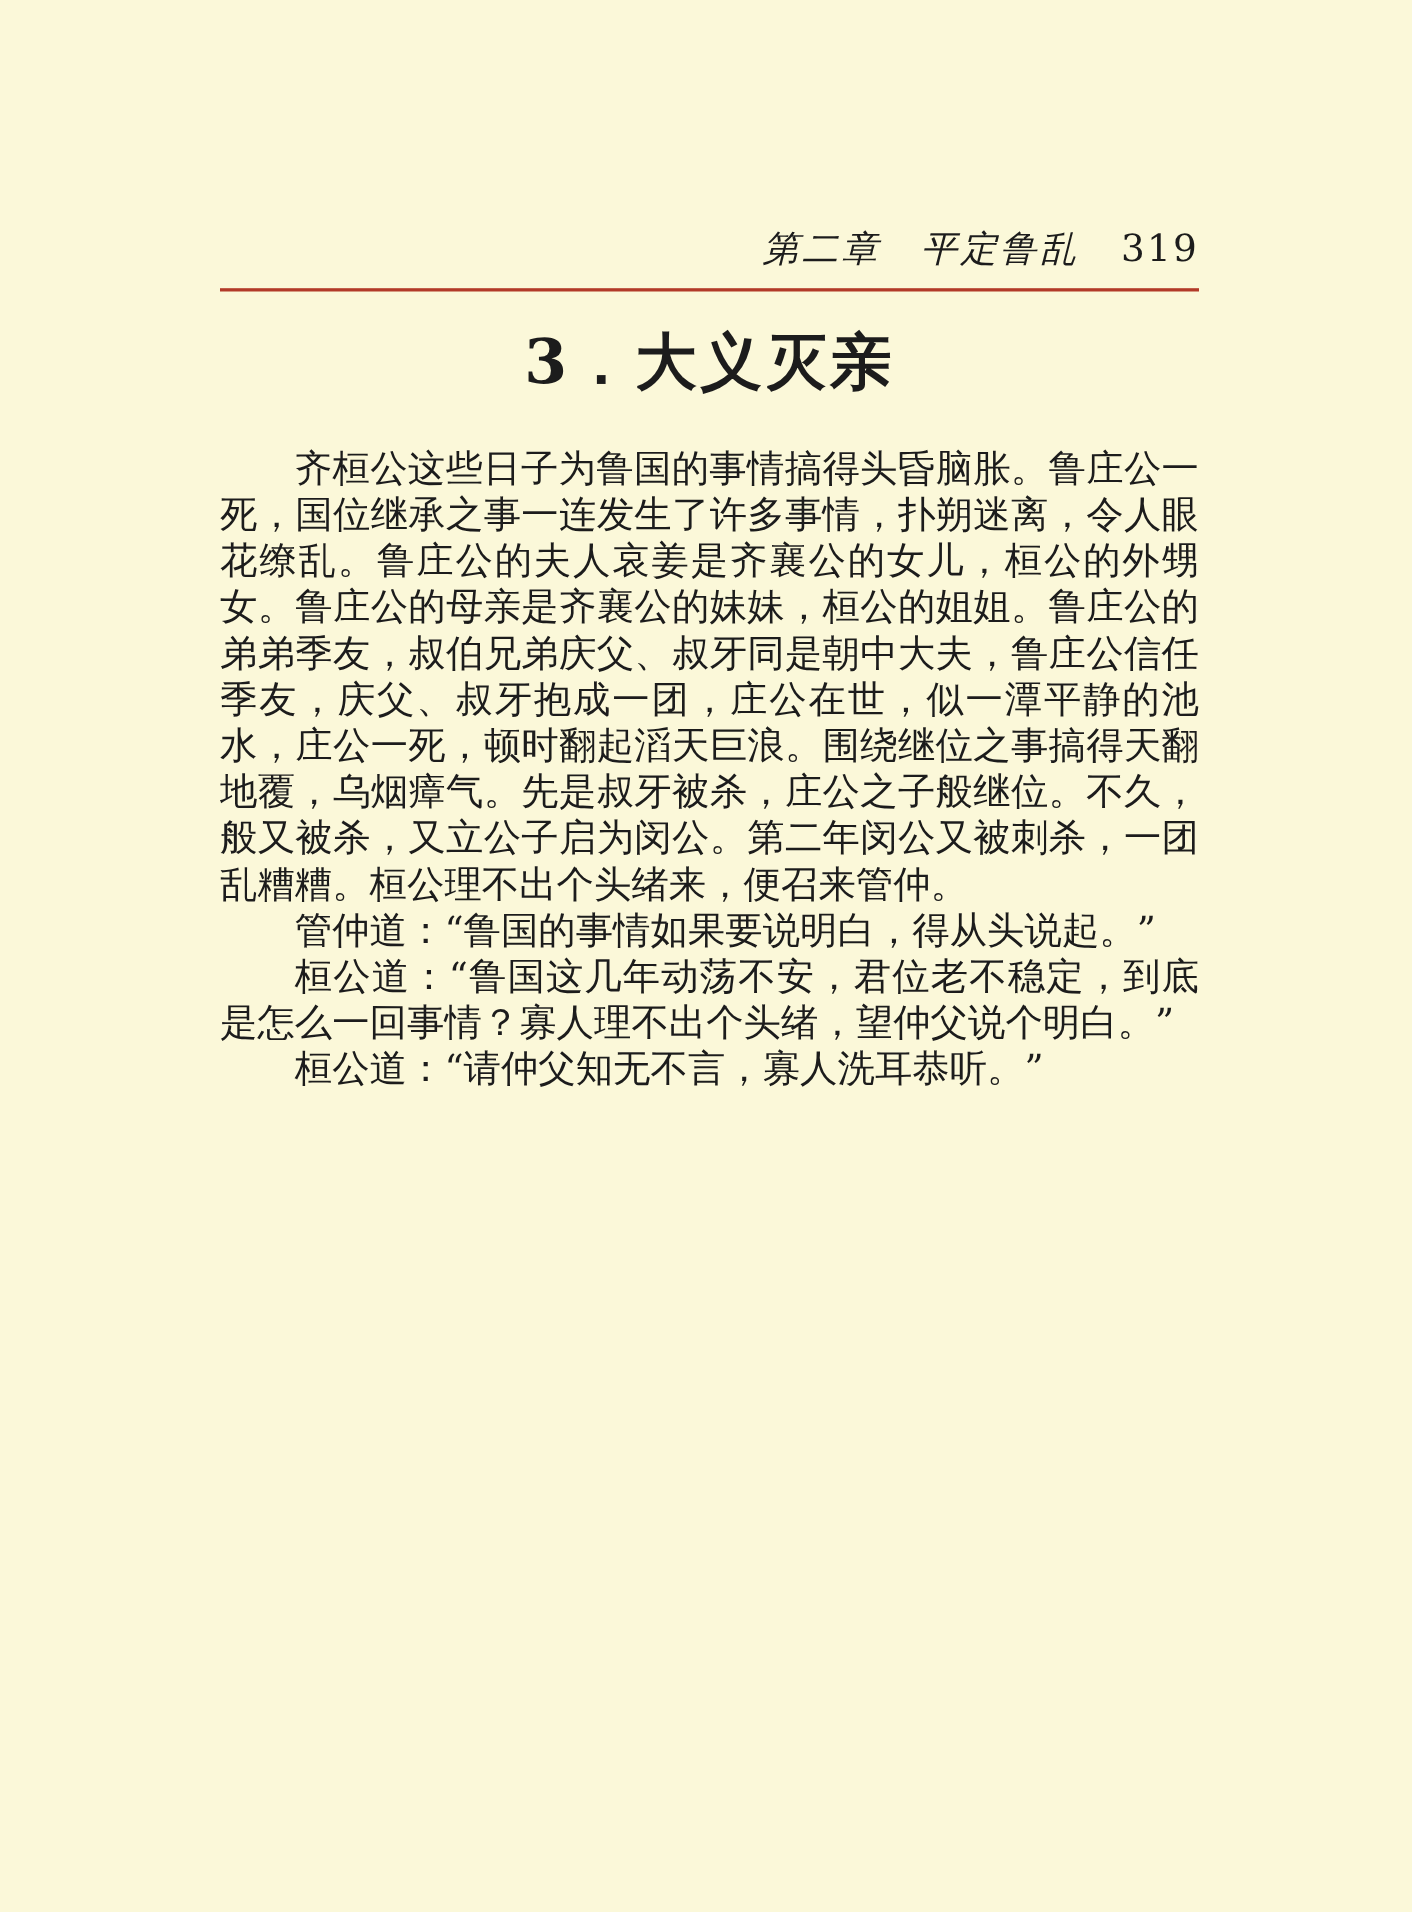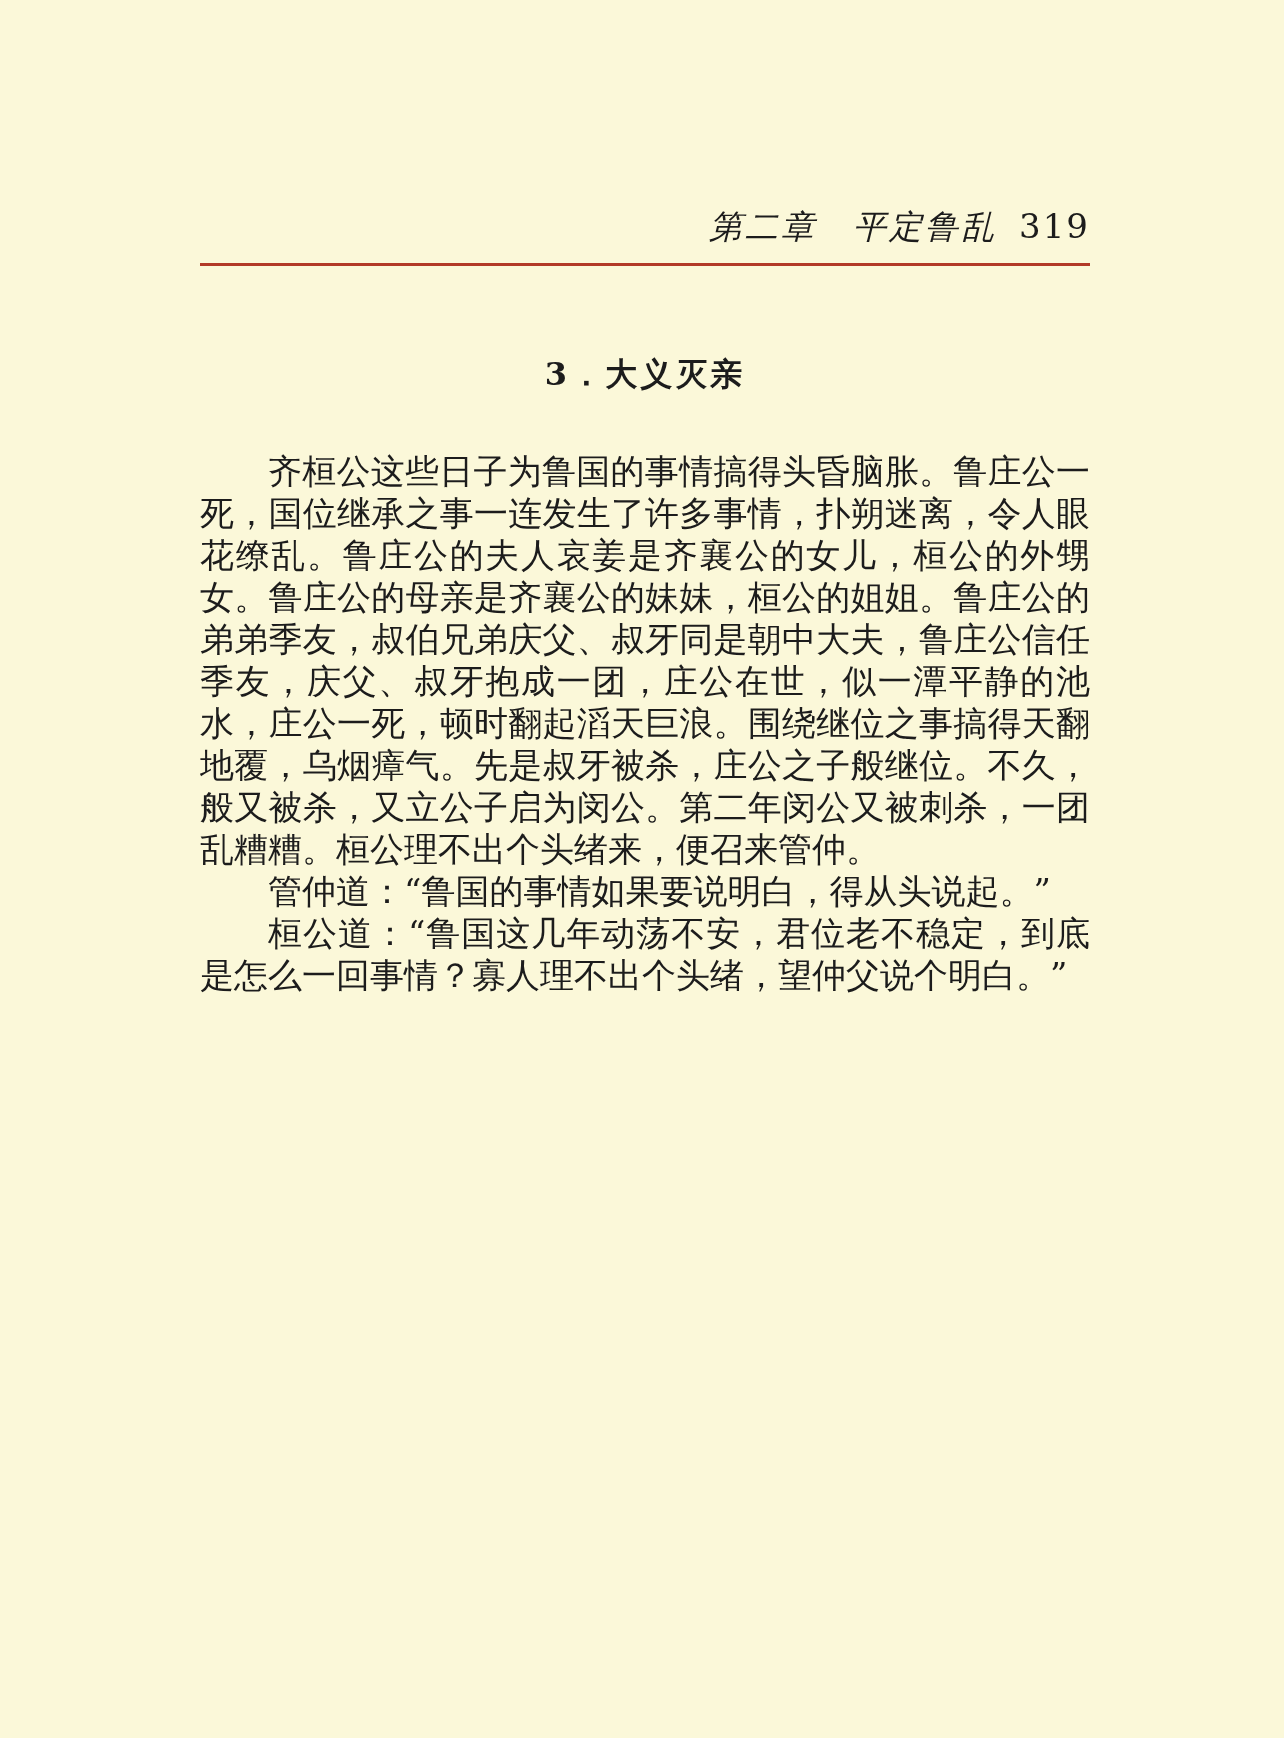--- a/index.html
+++ b/index.html
@@ -13,28 +13,28 @@
   .page{position:relative;width:1284px;height:1506px;background:#FBF8D9;}
   .content{position:absolute;left:200px;top:0;width:890px;}
 
   .header-row{
     margin-top:206px;
     display:flex;justify-content:flex-end;align-items:baseline;
     font-size:33px;line-height:40px;
     font-style:italic;
   }
   .chapter{letter-spacing:3px;}
-  .page-number{margin-left:22px;font-style:normal;font-size:34px;letter-spacing:2px;}
+  .page-number{margin-left:38px;font-style:normal;font-size:34px;letter-spacing:2px;}
 
   .rule{height:3px;margin-top:16px;border:none;}
 
   .section-title{
-    margin-top:80px;
+    margin-top:36px;
     text-align:center;
-    font-size:32px;line-height:56px;
+    font-size:56px;line-height:56px;
     font-weight:600;
     letter-spacing:3px;
   }
 
   .body-text{
     margin-top:48px;
     font-size:34px;
     line-height:42px;
     text-align:justify;
     text-justify:inter-ideograph;
@@ -56,16 +56,17 @@
     </div>
 
     <hr class="rule" title="第二章　平定鲁乱" style="background: rgb(178, 58, 40);">
 
     <h1 class="section-title">3．大义灭亲</h1>
 
     <div class="body-text">
       <p>齐桓公这些日子为鲁国的事情搞得头昏脑胀。鲁庄公一死，国位继承之事一连发生了许多事情，扑朔迷离，令人眼花缭乱。鲁庄公的夫人哀姜是齐襄公的女儿，桓公的外甥女。鲁庄公的母亲是齐襄公的妹妹，桓公的姐姐。鲁庄公的弟弟季友，叔伯兄弟庆父、叔牙同是朝中大夫，鲁庄公信任季友，庆父、叔牙抱成一团，庄公在世，似一潭平静的池水，庄公一死，顿时翻起滔天巨浪。围绕继位之事搞得天翻地覆，乌烟瘴气。先是叔牙被杀，庄公之子般继位。不久，般又被杀，又立公子启为闵公。第二年闵公又被刺杀，一团乱糟糟。桓公理不出个头绪来，便召来管仲。</p>
       <p>管仲道：“鲁国的事情如果要说明白，得从头说起。”</p>
       <p>桓公道：“鲁国这几年动荡不安，君位老不稳定，到底是怎么一回事情？寡人理不出个头绪，望仲父说个明白。”</p>
+      <p>桓公道：“请仲父知无不言，寡人洗耳恭听。”</p>
     </div>
 
   </div>
 </div>
 
 </body></html>

